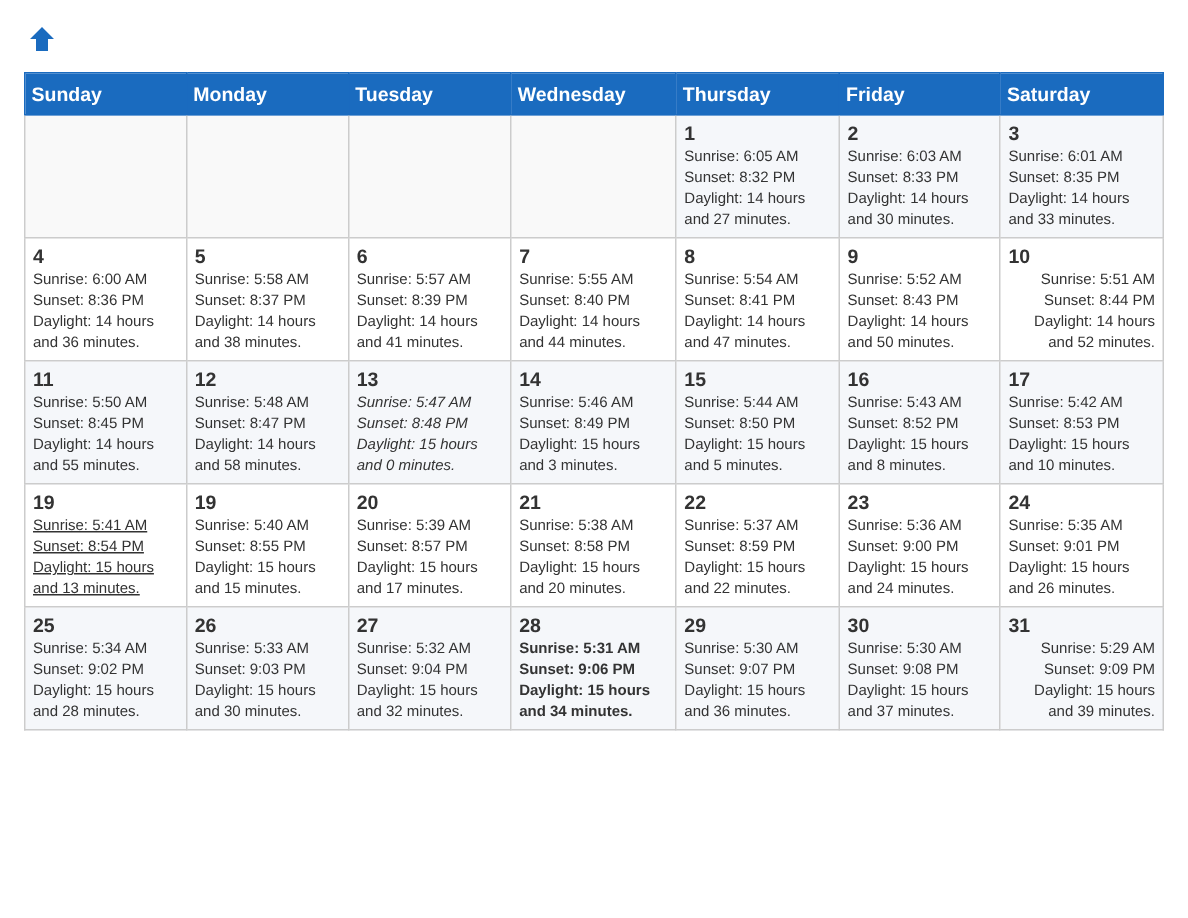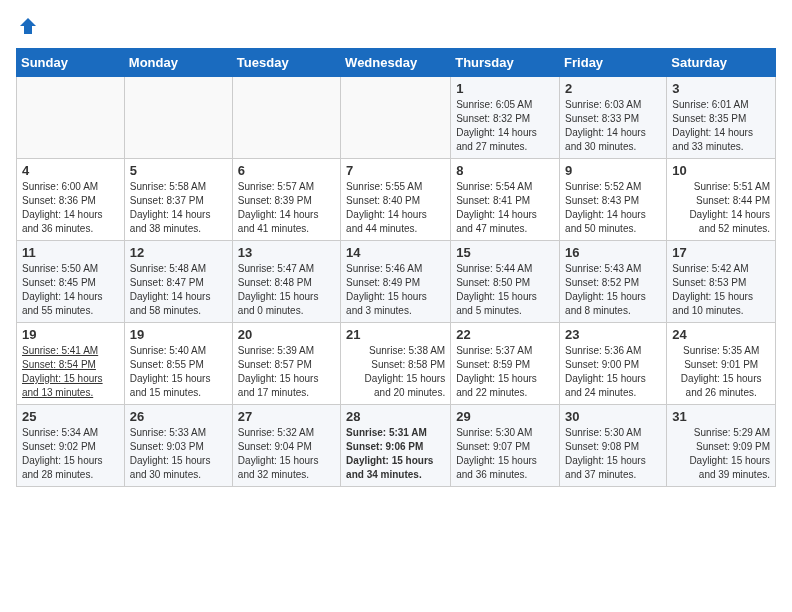--- a/index.html
+++ b/index.html
@@ -217,21 +217,21 @@
         </td>
         <td>
           <span class="day-number">12</span>
           <div class="day-info" style="white-space: pre-line;">Sunrise: 5:48 AM
 Sunset: 8:47 PM
 Daylight: 14 hours
 and 58 minutes.</div>
         </td>
         <td>
           <span class="day-number">13</span>
-          <div class="day-info" style="white-space: pre-line;">Sunrise: 5:47 AM
+          <div class="day-info" style="white-space: pre-line; font-style: italic;">Sunrise: 5:47 AM
 Sunset: 8:48 PM
 Daylight: 15 hours
 and 0 minutes.</div>
         </td>
         <td>
           <span class="day-number">14</span>
           <div class="day-info" style="white-space: pre-line;">Sunrise: 5:46 AM
 Sunset: 8:49 PM
 Daylight: 15 hours
 and 3 minutes.</div>
@@ -275,42 +275,42 @@
         </td>
         <td>
           <span class="day-number">20</span>
           <div class="day-info" style="white-space: pre-line;">Sunrise: 5:39 AM
 Sunset: 8:57 PM
 Daylight: 15 hours
 and 17 minutes.</div>
         </td>
         <td>
           <span class="day-number">21</span>
-          <div class="day-info" style="white-space: pre-line; text-align: right;">Sunrise: 5:38 AM
+          <div class="day-info" style="white-space: pre-line;">Sunrise: 5:38 AM
 Sunset: 8:58 PM
 Daylight: 15 hours
 and 20 minutes.</div>
         </td>
         <td>
           <span class="day-number">22</span>
           <div class="day-info" style="white-space: pre-line;">Sunrise: 5:37 AM
 Sunset: 8:59 PM
 Daylight: 15 hours
 and 22 minutes.</div>
         </td>
         <td>
           <span class="day-number">23</span>
           <div class="day-info" style="white-space: pre-line;">Sunrise: 5:36 AM
 Sunset: 9:00 PM
 Daylight: 15 hours
 and 24 minutes.</div>
         </td>
         <td>
           <span class="day-number">24</span>
-          <div class="day-info" style="white-space: pre-line; text-align: center;">Sunrise: 5:35 AM
+          <div class="day-info" style="white-space: pre-line;">Sunrise: 5:35 AM
 Sunset: 9:01 PM
 Daylight: 15 hours
 and 26 minutes.</div>
         </td>
       </tr>
       <tr>
         <td>
           <span class="day-number">25</span>
           <div class="day-info" style="white-space: pre-line;">Sunrise: 5:34 AM
 Sunset: 9:02 PM

